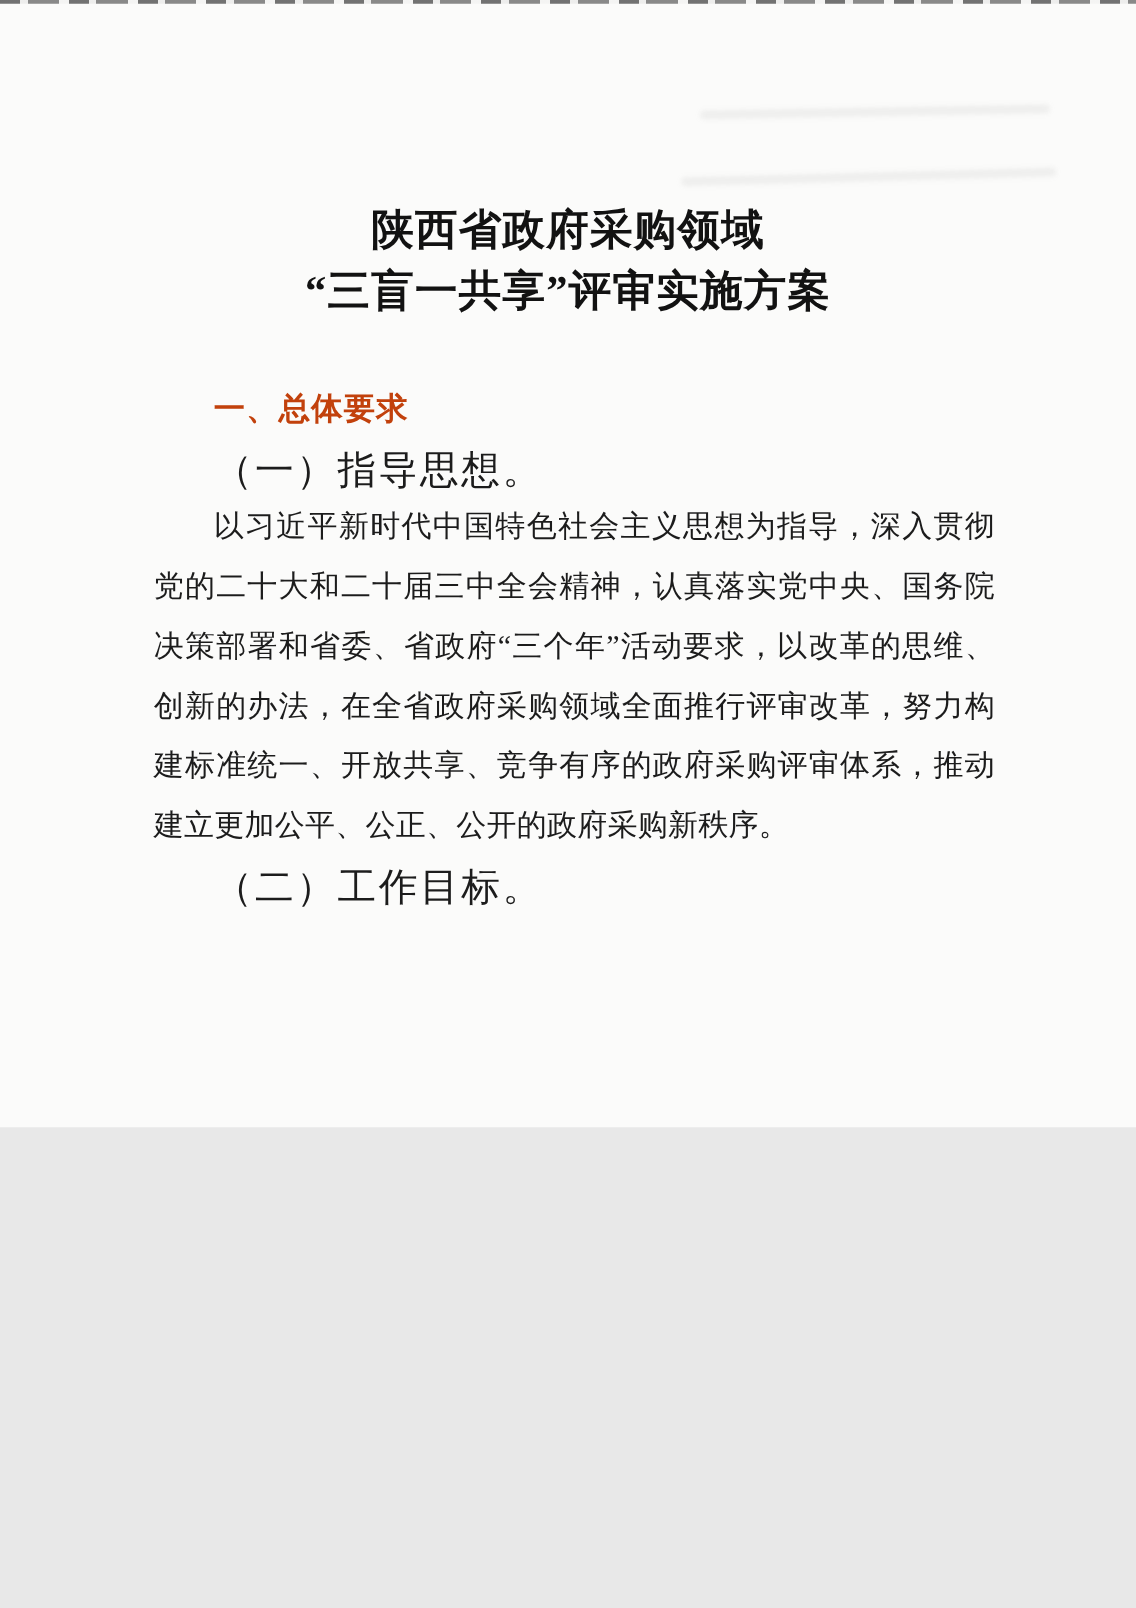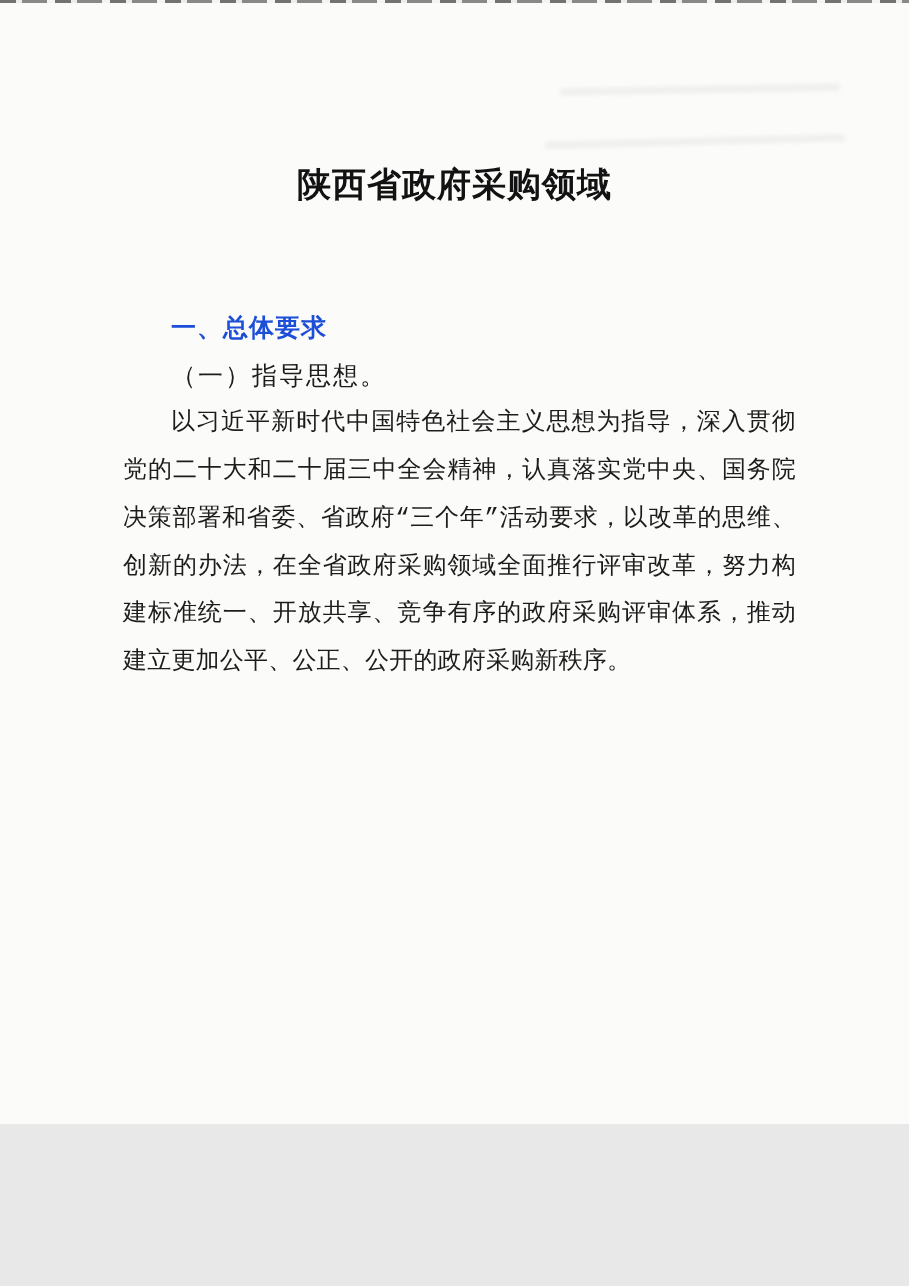--- a/index.html
+++ b/index.html
@@ -3,21 +3,21 @@
 <meta charset="utf-8">
 <style>
   html, body {
     margin: 0;
     padding: 0;
     background: #e8e8e8;
   }
   .page {
     position: relative;
     width: 909px;
-    height: 1124px;
+    height: 902px;
     margin: 0 auto;
     background: #fbfbfa;
     overflow: hidden;
     color: #1c1c1c;
     font-family: "Liberation Serif", "DejaVu Serif", serif;
   }
   
   .scan-top-edge {
     position: absolute;
     top: 0; left: 0; right: 0;
@@ -60,35 +60,34 @@
     font-size: 24px;
     line-height: 47.7px;
   }
   .doc-body > div {
     margin: 0;
   }
   .blk-heading {
     font-family: "Liberation Sans", "DejaVu Sans", sans-serif;
     font-weight: bold;
     font-size: 25px;
-    color: #1d4ed8;
+    color: #c2410c;
     text-indent: 48px;
     letter-spacing: 1px;
   }
   .blk-subheading {
-    font-size: 25px;
+    font-size: 31px;
     text-indent: 48px;
     letter-spacing: 2px;
   }
   .blk-paragraph {
     text-align: justify;
     text-justify: inter-ideograph;
     text-indent: 48px;
     letter-spacing: 0.2px;
-    font-family: Liberation Mono, monospace;
   }
   .page-number {
     position: absolute;
     top: 1178px;
     right: 112px;
     font-size: 23px;
     color: #2a2a2a;
     letter-spacing: 6px;
     white-space: pre;
   }
@@ -97,23 +96,25 @@
 <body>
 
 <div class="page">
 
   <div class="scan-top-edge"></div>
   <div class="ghost-mark ghost-1"></div>
   <div class="ghost-mark ghost-2"></div>
 
   <div class="doc-title">
     <div>陕西省政府采购领域</div>
+    <div>“三盲一共享”评审实施方案</div>
   </div>
 
   <div class="doc-body">
     <div class="blk-heading">一、总体要求</div>
     <div class="blk-subheading">（一）指导思想。</div>
     <div class="blk-paragraph">以习近平新时代中国特色社会主义思想为指导，深入贯彻党的二十大和二十届三中全会精神，认真落实党中央、国务院决策部署和省委、省政府“三个年”活动要求，以改革的思维、创新的办法，在全省政府采购领域全面推行评审改革，努力构建标准统一、开放共享、竞争有序的政府采购评审体系，推动建立更加公平、公正、公开的政府采购新秩序。</div>
+    <div class="blk-subheading">（二）工作目标。</div>
   </div>
 
   <div class="page-number">- 3 -</div>
 
 </div>
 
 </body></html>

